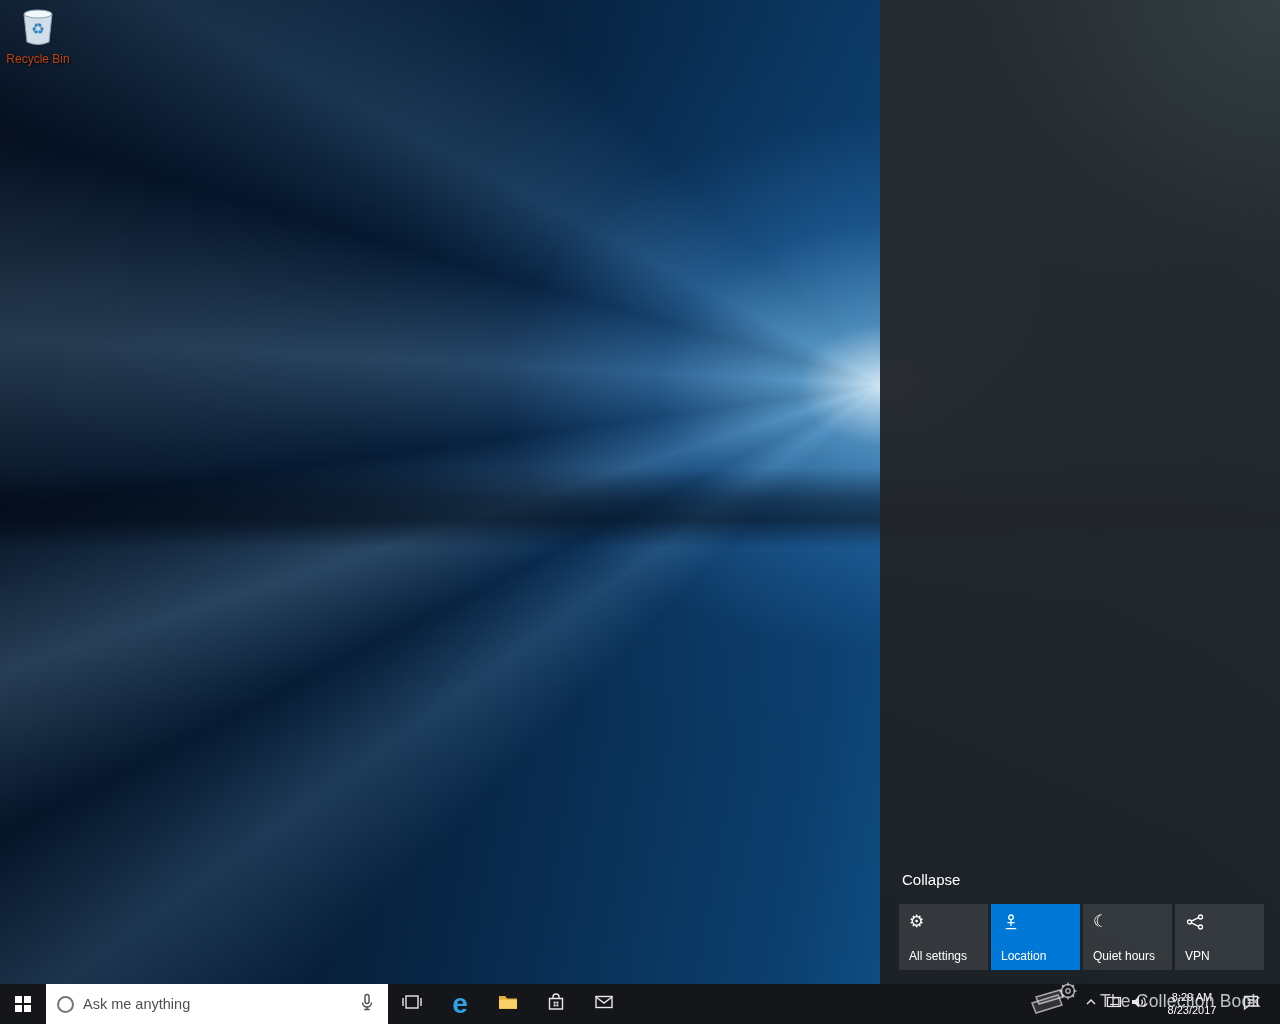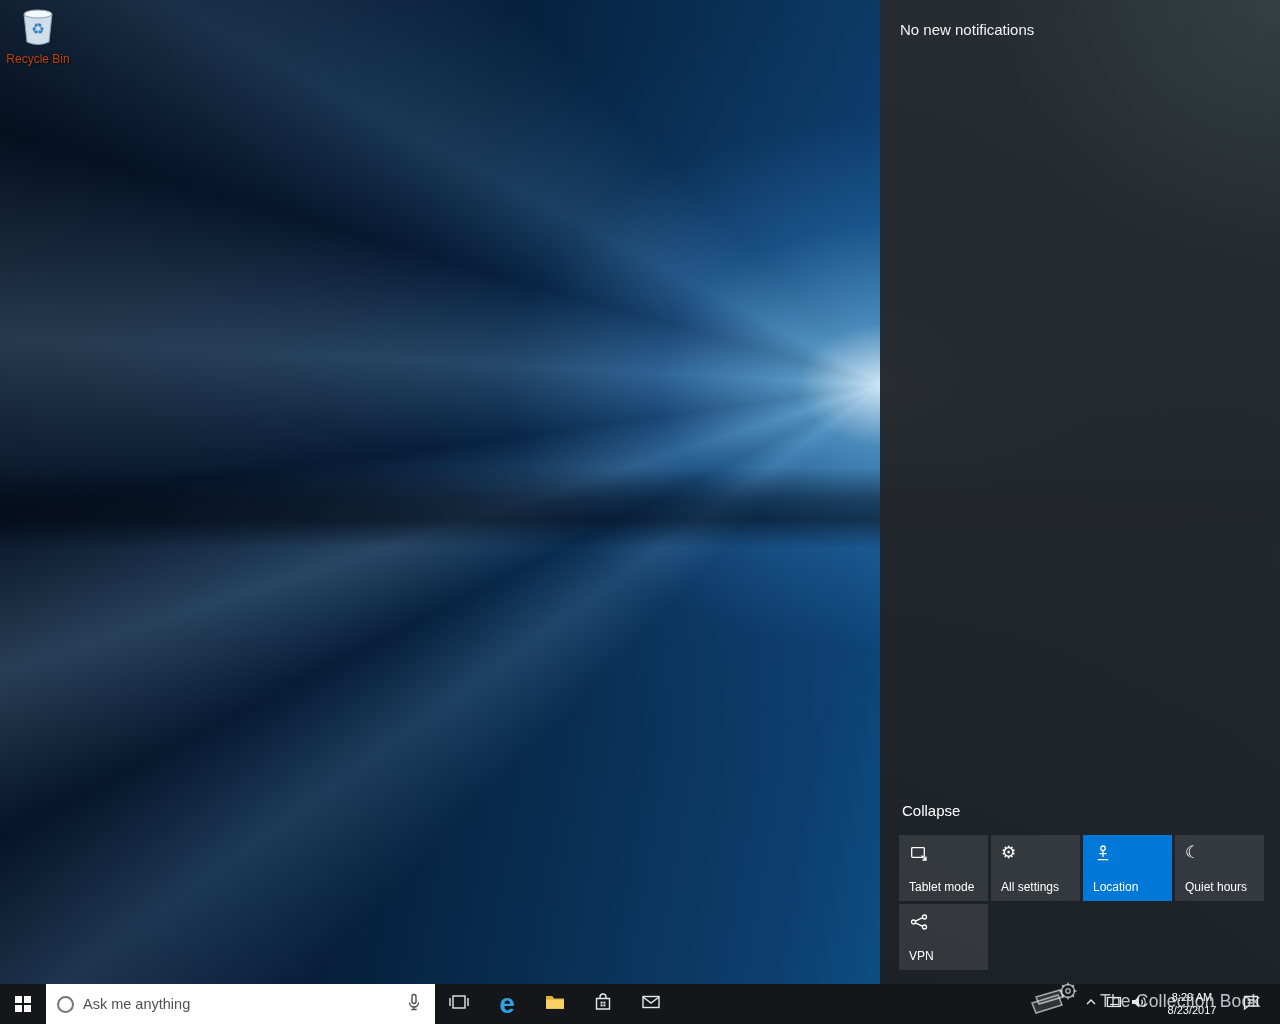--- a/index.html
+++ b/index.html
@@ -54,21 +54,21 @@
   .tile.disabled .label { color:rgba(255,255,255,0.45); }
   .tile.disabled .t-icon, .tile.disabled .glyph { opacity:0.5; }
 
   
   .taskbar { position:absolute; left:0; bottom:0; width:1280px; height:40px;
              background:#15161a; display:flex; align-items:stretch; z-index:5; }
   .tb-btn { width:48px; display:flex; align-items:center; justify-content:center; cursor:default; }
   .start-button { width:46px; }
   .win-logo { display:grid; grid-template-columns:7px 7px; grid-template-rows:7px 7px; gap:1.5px; }
   .win-logo span { background:#fdfdfd; }
-  .search-box { width:389px; background:#fff; display:flex; align-items:center; }
+  .search-box { width:342px; background:#fff; display:flex; align-items:center; }
   .cortana-ring { width:17px; height:17px; border:2px solid #767676; border-radius:50%;
                   margin:0 9px 0 11px; flex:none; }
   .search-input { flex:1; border:none; outline:none; background:transparent;
                   font-size:14.5px; color:#222; font-family:"Liberation Sans", sans-serif; }
   .search-input::placeholder { color:#4f4f4f; opacity:1; }
   .mic { margin:0 11px; flex:none; }
   .edge-e { font-size:28px; font-weight:bold; color:#30a2e4; line-height:28px; }
   .tray { margin-left:auto; display:flex; align-items:center; padding-right:10px; }
   .tray-btn { display:flex; align-items:center; justify-content:center; height:40px; cursor:default; }
   .w22 { width:22px; } .w24 { width:24px; } .w26 { width:26px; } .w38 { width:38px; }
@@ -91,36 +91,26 @@
       <svg width="36" height="40" viewBox="0 0 36 40">
         <path d="M4 8 L32 8 L29 36 Q18 41 7 36 Z" fill="rgba(226,238,247,0.92)" stroke="#8aa2b5" stroke-width="1"></path>
         <ellipse cx="18" cy="8" rx="14" ry="4" fill="#f3f8fc" stroke="#8aa2b5" stroke-width="1"></ellipse>
         <text x="18" y="28" font-size="15" fill="#2f7fbe" text-anchor="middle">♻</text>
       </svg>
     </span>
     <div class="label">Recycle Bin</div>
   </div>
 
   <div class="action-center">
-    <div class="ac-header">No new notifications</div>
 
     <div class="ac-footer">
       <span class="ac-collapse">Collapse</span>
 
       <div class="tiles">
 
-        <div class="tile">
-          <span class="t-icon">
-            <svg viewBox="0 0 20 20" width="20" height="20" fill="none" stroke="#fff" stroke-width="1.3">
-              <rect x="2.7" y="4.7" width="12.6" height="9.6" rx="0.8"></rect>
-              <path d="M12.5 12.5 L17 17 M17 13.5 V17 H13.5"></path>
-            </svg>
-          </span>
-          <span class="label">Tablet mode</span>
-        </div>
 
 
 
         <div class="tile">
           <span class="glyph">⚙</span>
           <span class="label">All settings</span>
         </div>
 
         <div class="tile active">
           <span class="t-icon">

